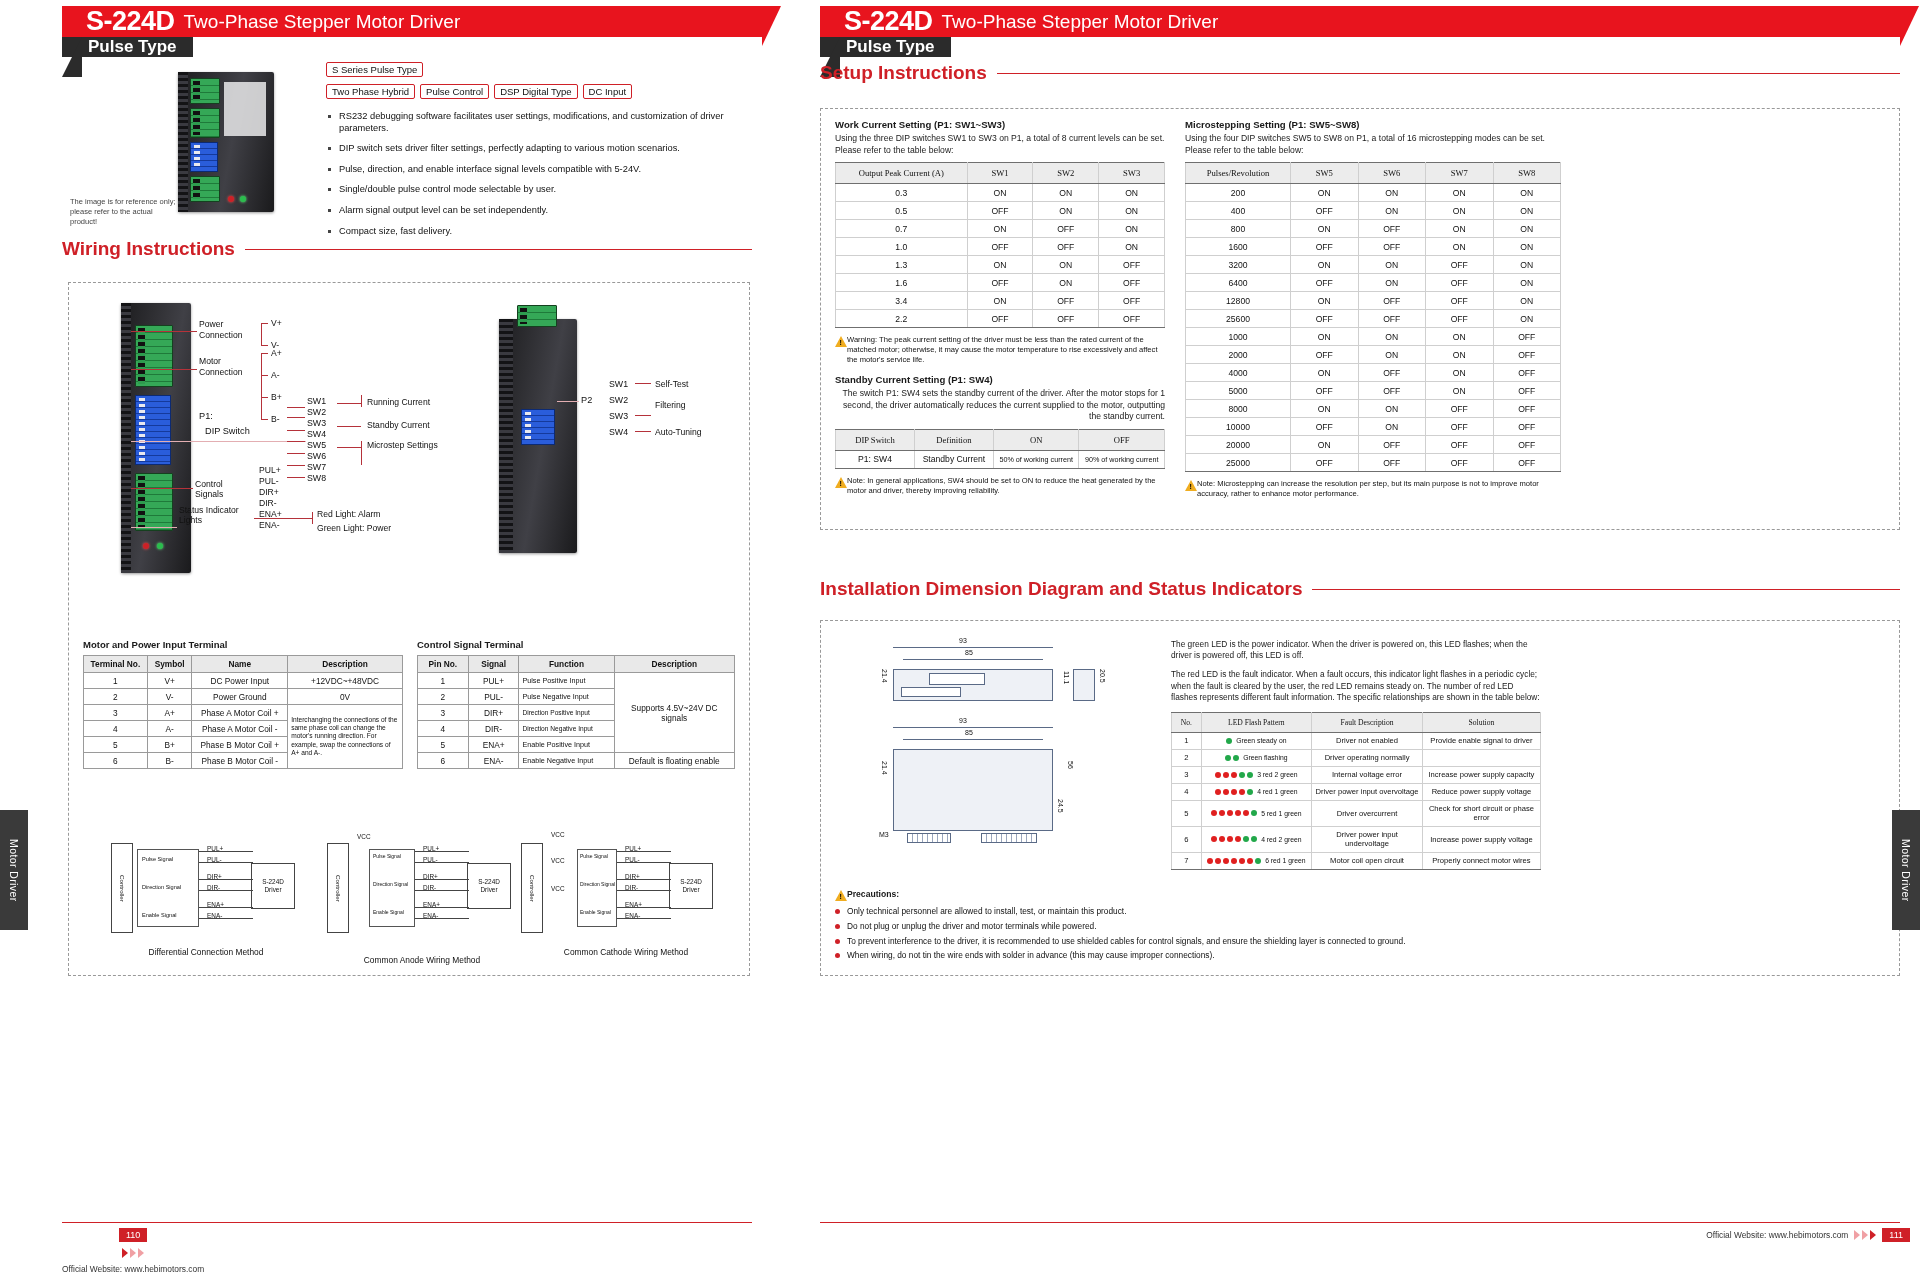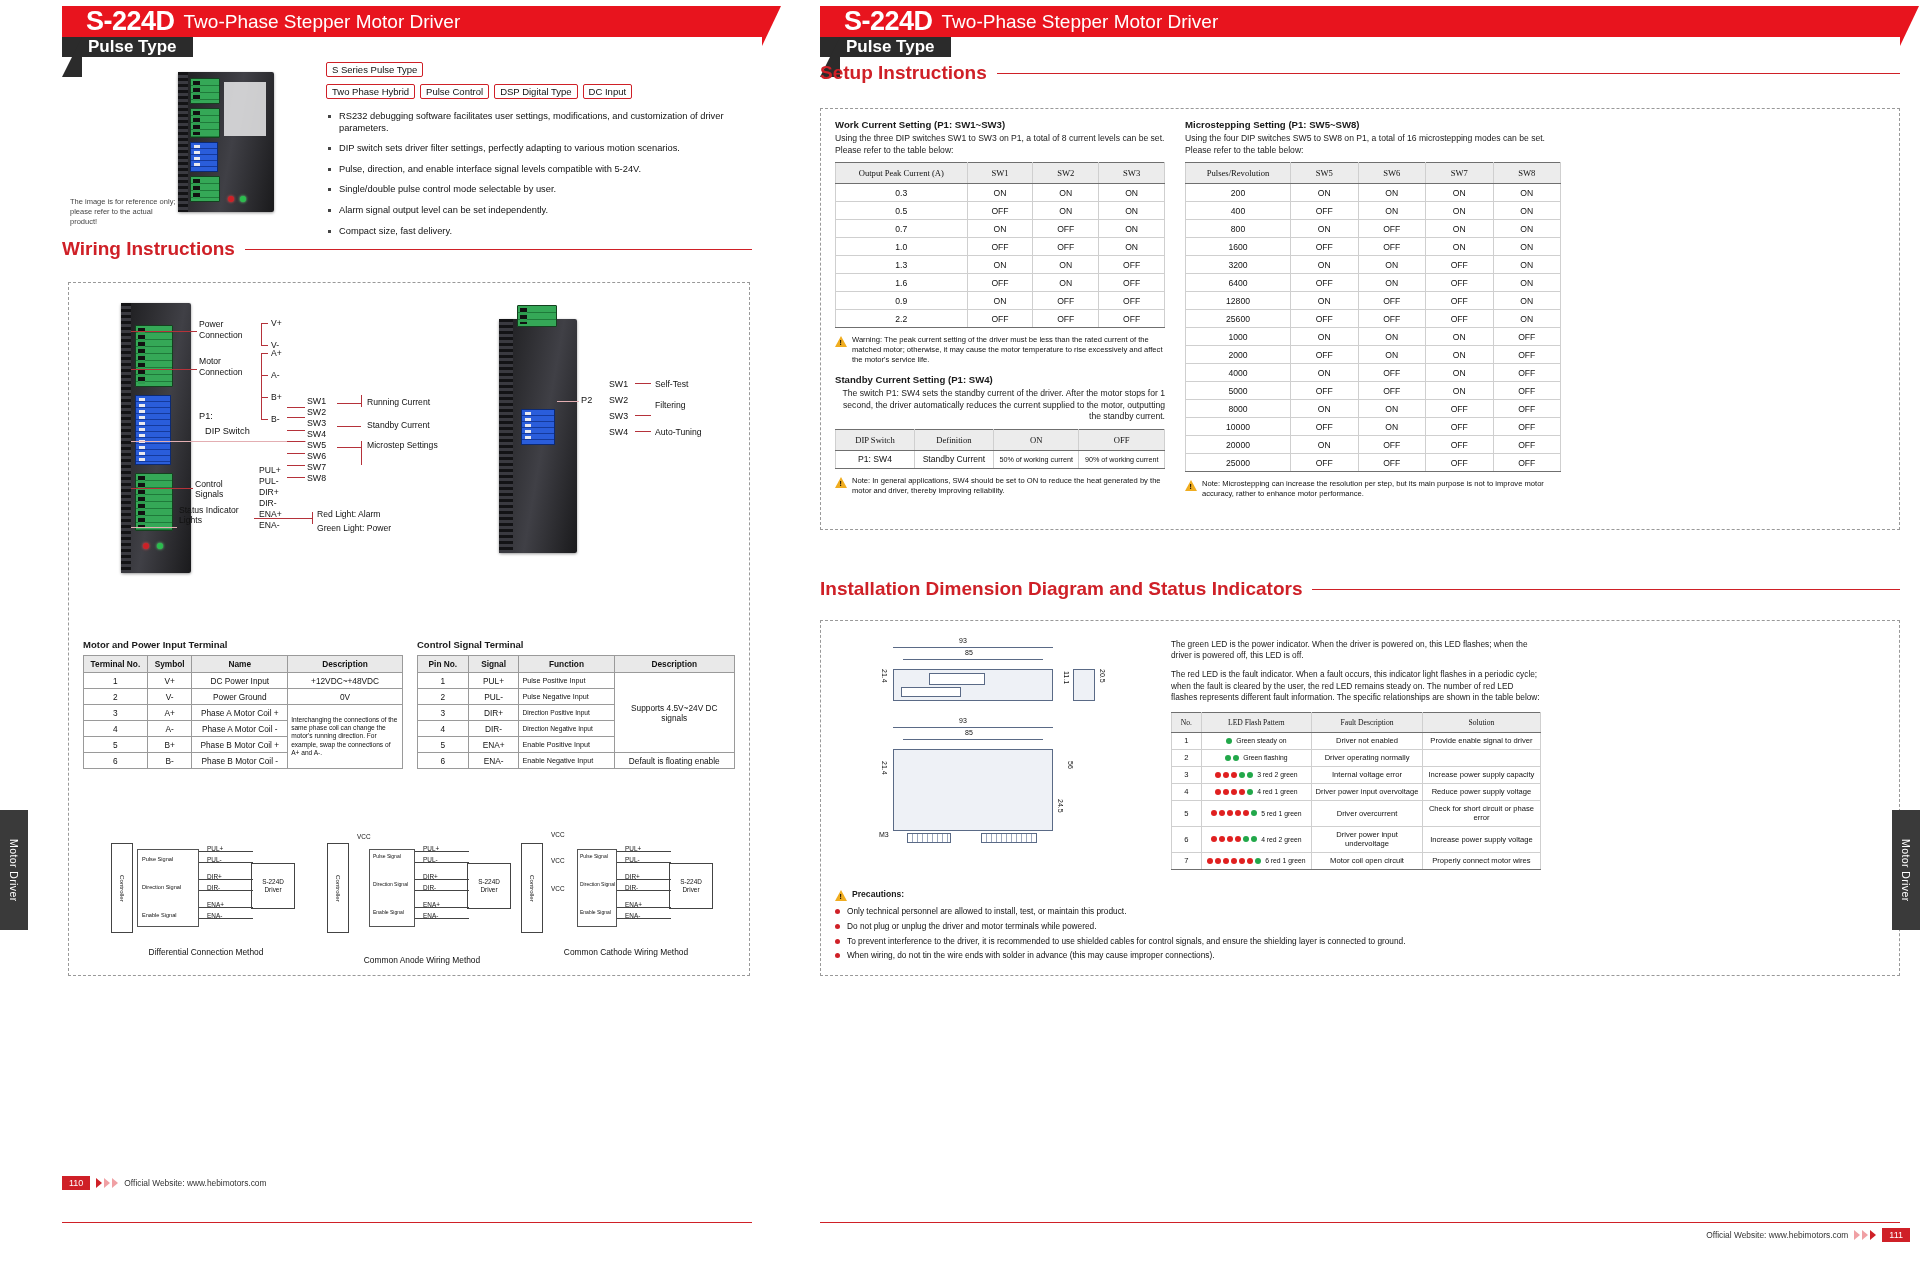--- a/index.html
+++ b/index.html
@@ -108,21 +108,21 @@
     border-left:1px solid #cfcfcf; border-right:1px solid #cfcfcf;
     padding:5px 3px; font-weight:normal; color:#111; text-align:center;font-family:Liberation Serif, serif;
   }
   table.plain td {
     border-bottom:1px solid #cfcfcf; border-left:1px solid #cfcfcf; border-right:1px solid #cfcfcf;
     padding:3.5px 3px; text-align:center; color:#111;
   }
   table.plain tr:last-child td { border-bottom:1px solid #6f6f6f; }
 
   
-  .warn { display:flex; gap:5px; align-items:flex-start; }
+  .warn { display:flex; align-items:flex-start; }
   .warn .tri {
     width:0;height:0;border-left:6px solid transparent;border-right:6px solid transparent;
     border-bottom:11px solid #f0ad20; position:relative; flex:none; margin-top:1px;
   }
   .warn .tri:after{ content:"!"; position:absolute; left:-1.6px; top:3px; font-size:7px; color:#000; font-weight:bold;}
   .warn .wtxt { font-size:7.6px; line-height:1.32; color:#111; }
 
   
   .sidetab {
     position:absolute; background:#3a3a3a; color:#fff; font-size:10.5px;
@@ -504,21 +504,21 @@
         <div class="wire h" style="left:96px; top:47px; width:54px;"></div>
         <div class="wire h" style="left:96px; top:64px; width:54px;"></div>
         <div class="wire h" style="left:96px; top:75px; width:54px;"></div>
       </div>
       <div class="sch-cap" style="left:452px; top:664px; width:210px;">Common Cathode Wiring Method</div>
 
     </div>
 
     <div class="sidetab" style="left:0px; top:810px; width:28px; height:120px;">Motor Driver</div>
 
-    <div class="footer" style="left:62px; top:1176px;">
+    <div class="footer" style="left:62px; top:1228px;flex-direction:column;">
       <span class="pnum">110</span>
       <span class="chev">
           <i></i>
           <i class="o"></i>
           <i class="o"></i>
         </span>
       <span class="fttxt">Official Website: www.hebimotors.com</span>
     </div>
     <div style="position:absolute; left:62px; top:1222px; width:690px; height:1px; background:#cf2027;"></div>
   </div>
@@ -587,21 +587,21 @@
                 <td>ON</td>
                 <td>OFF</td>
               </tr>
             <tr>
                 <td>1.6</td>
                 <td>OFF</td>
                 <td>ON</td>
                 <td>OFF</td>
               </tr>
             <tr>
-                <td>0.9</td>
+                <td>3.4</td>
                 <td>ON</td>
                 <td>OFF</td>
                 <td>OFF</td>
               </tr>
             <tr>
                 <td>2.2</td>
                 <td>OFF</td>
                 <td>OFF</td>
                 <td>OFF</td>
               </tr>

